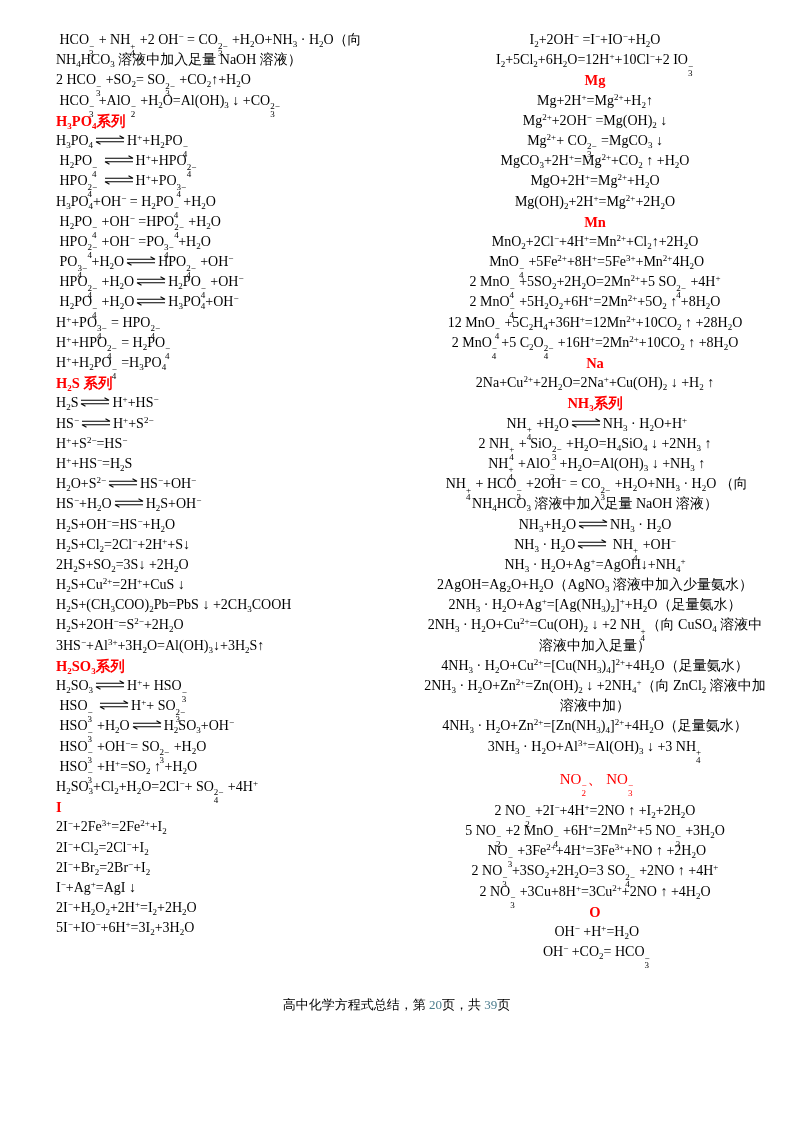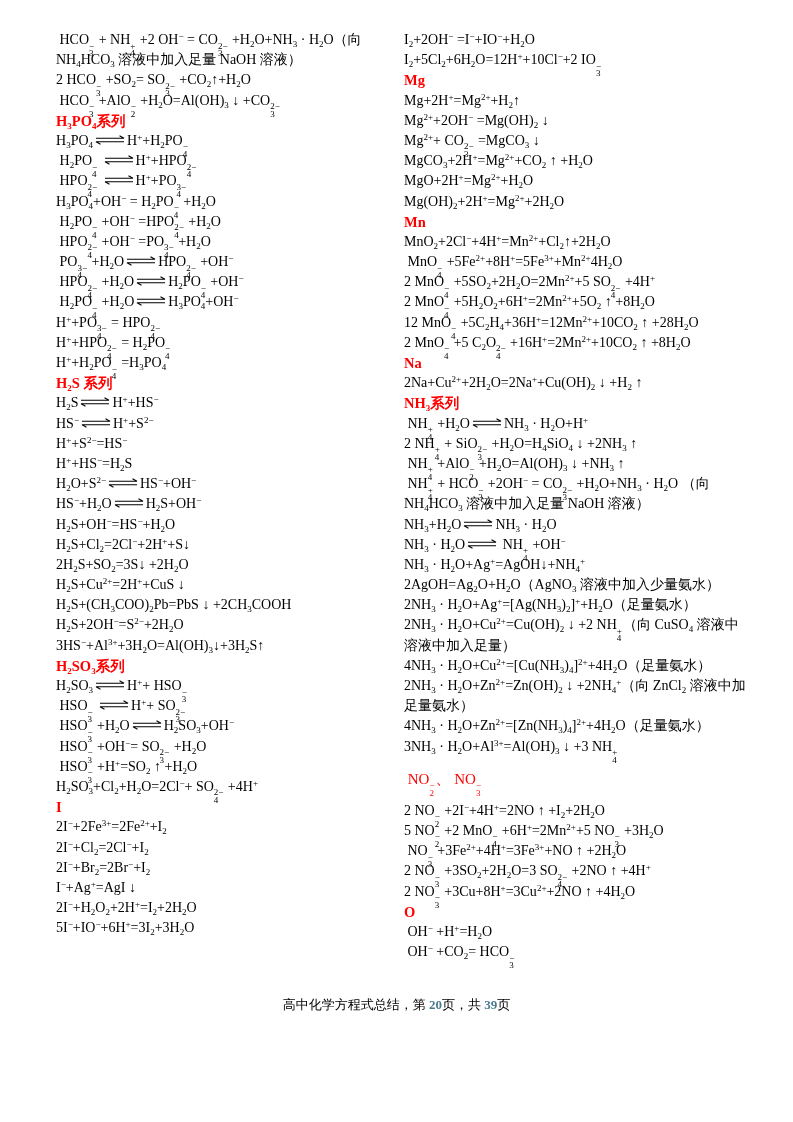--- a/index.html
+++ b/index.html
@@ -4,34 +4,34 @@
 <title>Document</title>
 <style>
   html,body{margin:0;padding:0;}
   body{
     width:793px;height:1122px;background:#ffffff;position:relative;
     font-family:"Liberation Serif","DejaVu Serif",serif;color:#000;
   }
   .page{position:absolute;inset:0;background:#fff;overflow:hidden;}
   .col{position:absolute;top:30px;}
   .col-left{left:36px;width:360px;margin-left:20px;}
-  .col-right{left:404px;width:382px;}
+  .col-right{left:404px;width:382px;text-align:center;}
   .line{height:20.2px;line-height:20.2px;white-space:pre;font-size:14px;}
   .line.hdr{color:var(--red,#f00);font-weight:bold;font-size:14.5px;}
   .line.hdr2{color:var(--red,#f00);font-size:15px;height:22px;line-height:22px;}
   .line.gap{height:11px;}
   .line sub{font-size:9px;vertical-align:-2.5px;line-height:0;}
   .line sup{font-size:9px;vertical-align:5px;line-height:0;}
   .stk{display:inline-flex;flex-direction:column;align-items:flex-start;
        vertical-align:-4.5px;line-height:7.5px;font-size:9px;margin:0 1px 0 0;}
   .eqarr{display:inline-block;margin:0 2px;}
   .eqarr svg{vertical-align:0px;display:inline-block;}
   .footer{position:absolute;left:0;right:0;top:996px;text-align:center;
           font-size:13px;color:#000;}
-  .footer .pagenum{color:var(--teal,#4a7b8c);font-weight:bold;}
+  .footer .pagenum{color:var(--teal,#4a7b8c);}
 </style>
 </head>
 <body>
 
 <div class="page">
   <div class="col col-left" id="col-left">
       <div class="line eq"> HCO<span class="stk"><span>−</span><span>3</span></span> + NH<span class="stk"><span>+</span><span>4</span></span> +2 OH<sup>−</sup> = CO<span class="stk"><span>2−</span><span>3</span></span> +H<sub>2</sub>O+NH<sub>3</sub> · H<sub>2</sub>O（向</div>
       <div class="line eq">NH<sub>4</sub>HCO<sub>3</sub> 溶液中加入足量 NaOH 溶液）</div>
       <div class="line eq">2 HCO<span class="stk"><span>−</span><span>3</span></span> +SO<sub>2</sub>= SO<span class="stk"><span>2−</span><span>3</span></span> +CO<sub>2</sub>↑+H<sub>2</sub>O</div>
       <div class="line eq"> HCO<span class="stk"><span>−</span><span>3</span></span> +AlO<span class="stk"><span>−</span><span>2</span></span> +H<sub>2</sub>O=Al(OH)<sub>3</sub> ↓ +CO<span class="stk"><span>2−</span><span>3</span></span></div>
@@ -136,21 +136,21 @@
       <div class="line eq">NH<sub>3</sub> · H<sub>2</sub>O<span class="eqarr"><svg width="30" height="10" viewBox="0 0 30 10">
             <path d="M1 3.2 H29 L24.5 0.8 M29 6.8 H1 L5.5 9.2" fill="none" stroke="currentColor" stroke-width="1.1"></path>
           </svg></span> NH<span class="stk"><span>+</span><span>4</span></span> +OH<sup>−</sup></div>
       <div class="line eq">NH<sub>3</sub> · H<sub>2</sub>O+Ag<sup>+</sup>=AgOH↓+NH<sub>4</sub><sup>+</sup></div>
       <div class="line eq">2AgOH=Ag<sub>2</sub>O+H<sub>2</sub>O（AgNO<sub>3</sub> 溶液中加入少量氨水）</div>
       <div class="line eq">2NH<sub>3</sub> · H<sub>2</sub>O+Ag<sup>+</sup>=[Ag(NH<sub>3</sub>)<sub>2</sub>]<sup>+</sup>+H<sub>2</sub>O（足量氨水）</div>
       <div class="line eq">2NH<sub>3</sub> · H<sub>2</sub>O+Cu<sup>2+</sup>=Cu(OH)<sub>2</sub> ↓ +2 NH<span class="stk"><span>+</span><span>4</span></span>（向 CuSO<sub>4</sub> 溶液中</div>
       <div class="line eq">溶液中加入足量）</div>
       <div class="line eq">4NH<sub>3</sub> · H<sub>2</sub>O+Cu<sup>2+</sup>=[Cu(NH<sub>3</sub>)<sub>4</sub>]<sup>2+</sup>+4H<sub>2</sub>O（足量氨水）</div>
       <div class="line eq">2NH<sub>3</sub> · H<sub>2</sub>O+Zn<sup>2+</sup>=Zn(OH)<sub>2</sub> ↓ +2NH<sub>4</sub><sup>+</sup>（向 ZnCl<sub>2</sub> 溶液中加</div>
-      <div class="line eq">足量氨水）</div>
+      <div class="line eq">溶液中加）</div>
       <div class="line eq">4NH<sub>3</sub> · H<sub>2</sub>O+Zn<sup>2+</sup>=[Zn(NH<sub>3</sub>)<sub>4</sub>]<sup>2+</sup>+4H<sub>2</sub>O（足量氨水）</div>
       <div class="line eq">3NH<sub>3</sub> · H<sub>2</sub>O+Al<sup>3+</sup>=Al(OH)<sub>3</sub> ↓ +3 NH<span class="stk"><span>+</span><span>4</span></span></div>
       <div class="line gap"></div>
       <div class="line hdr2"> NO<span class="stk"><span>−</span><span>2</span></span>、 NO<span class="stk"><span>−</span><span>3</span></span></div>
       <div class="line gap"></div>
       <div class="line eq">2 NO<span class="stk"><span>−</span><span>2</span></span> +2I<sup>−</sup>+4H<sup>+</sup>=2NO ↑ +I<sub>2</sub>+2H<sub>2</sub>O</div>
       <div class="line eq">5 NO<span class="stk"><span>−</span><span>2</span></span> +2 MnO<span class="stk"><span>−</span><span>4</span></span> +6H<sup>+</sup>=2Mn<sup>2+</sup>+5 NO<span class="stk"><span>−</span><span>3</span></span> +3H<sub>2</sub>O</div>
       <div class="line eq"> NO<span class="stk"><span>−</span><span>3</span></span> +3Fe<sup>2+</sup>+4H<sup>+</sup>=3Fe<sup>3+</sup>+NO ↑ +2H<sub>2</sub>O</div>
       <div class="line eq">2 NO<span class="stk"><span>−</span><span>3</span></span> +3SO<sub>2</sub>+2H<sub>2</sub>O=3 SO<span class="stk"><span>2−</span><span>4</span></span> +2NO ↑ +4H<sup>+</sup></div>
       <div class="line eq">2 NO<span class="stk"><span>−</span><span>3</span></span> +3Cu+8H<sup>+</sup>=3Cu<sup>2+</sup>+2NO ↑ +4H<sub>2</sub>O</div>

